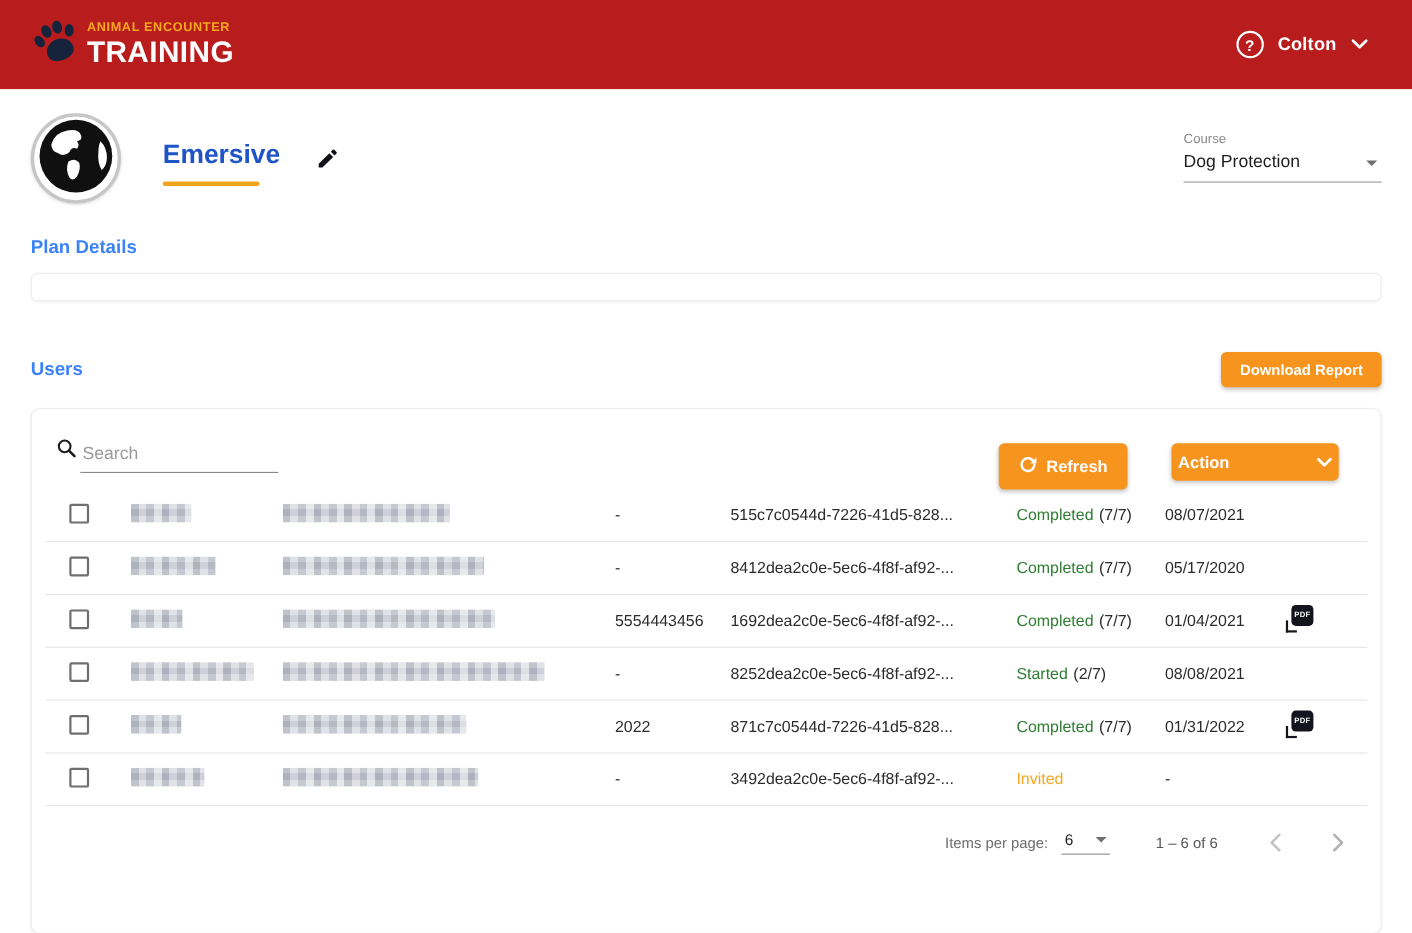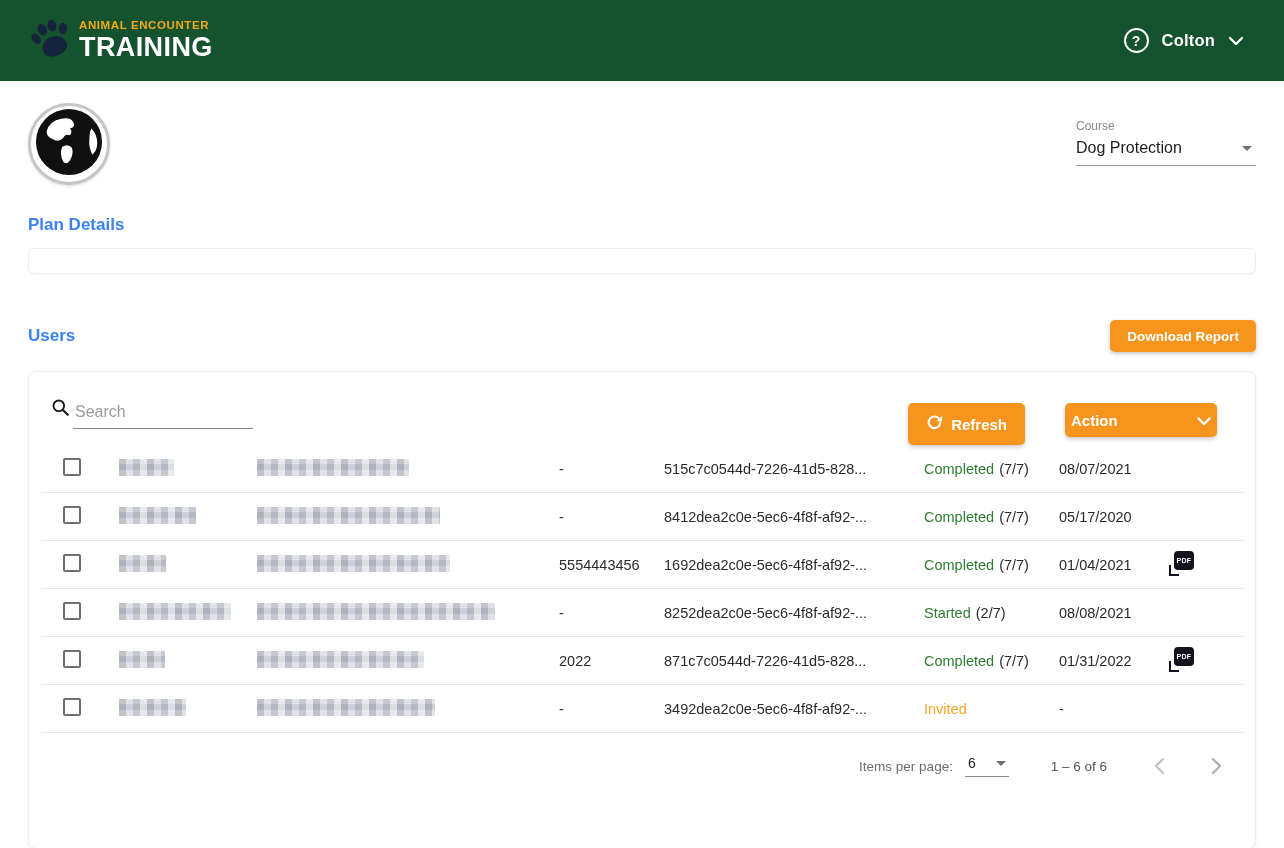--- a/index.html
+++ b/index.html
@@ -5,21 +5,21 @@
   * { box-sizing: border-box; }
   html,body { margin:0; padding:0; }
   body {
     width:1284px; height:848px; overflow:hidden;
     background:#ffffff; color:#212121;
     font-family:"Liberation Sans", sans-serif;
   }
 
   
   .topbar {
-    height:81px; background:#14532d;
+    height:81px; background:#b91c1c;
     display:flex; align-items:center; justify-content:space-between;
     padding:0 40px 0 28px;
   }
   .brand { display:flex; align-items:center; gap:5px; cursor:pointer; }
   .brand-text { display:flex; flex-direction:column; line-height:1; }
   .brand-top { color:#f5a81f; font-size:11.5px; font-weight:700; letter-spacing:.6px; margin-bottom:3px; }
   .brand-bottom { color:#ffffff; font-size:27px; font-weight:700; letter-spacing:.4px; }
   .userbox { display:flex; align-items:center; gap:13px; color:#fff; cursor:pointer; }
   .help-circle {
     width:25px; height:25px; border:2px solid #fff; border-radius:50%;
@@ -163,20 +163,31 @@
 <div class="content">
 
   <div class="plan-row">
     <div class="avatar">
       <span>
         <svg width="70" height="70" viewBox="0 0 72 72">
           <circle cx="36" cy="36" r="34" fill="#101010"></circle>
           <path d="M13 25 Q16 14 28 12 Q39 10 41 17 Q42 21 37 22 Q40 25 37 29 Q32 27 30 32 Q25 37 19 33 Q13 31 13 25 Z" fill="#ffffff"></path>
           <path d="M29 41 Q35 37 39 42 Q41 48 37 55 Q33 60 30 56 Q26 49 29 41 Z" fill="#ffffff"></path>
           <path d="M59 22 Q65 28 65 37 Q65 45 60 49 Q56 41 57 33 Q57 26 59 22 Z" fill="#ffffff"></path>
+        </svg>
+      </span>
+    </div>
+    <div class="title-block">
+      <div>
+        <div class="plan-title">Emersive</div>
+        <div class="title-underline"></div>
+      </div>
+      <span class="pencil">
+        <svg width="22" height="22" viewBox="0 0 24 24">
+          <path d="M3 17.4 L13.6 6.8 L17.3 10.5 L6.7 21.1 L3 21.1 Z M15 5.4 L16.9 3.5 Q17.7 2.7 18.5 3.5 L20.6 5.6 Q21.4 6.4 20.6 7.2 L18.7 9.1 Z" fill="#101018"></path>
         </svg>
       </span>
     </div>
 
     <div class="course-select">
       <div class="course-label">Course</div>
       <div class="course-value-row">
         <span class="course-value">Dog Protection</span>
         <span class="caret-down"></span>
       </div>

